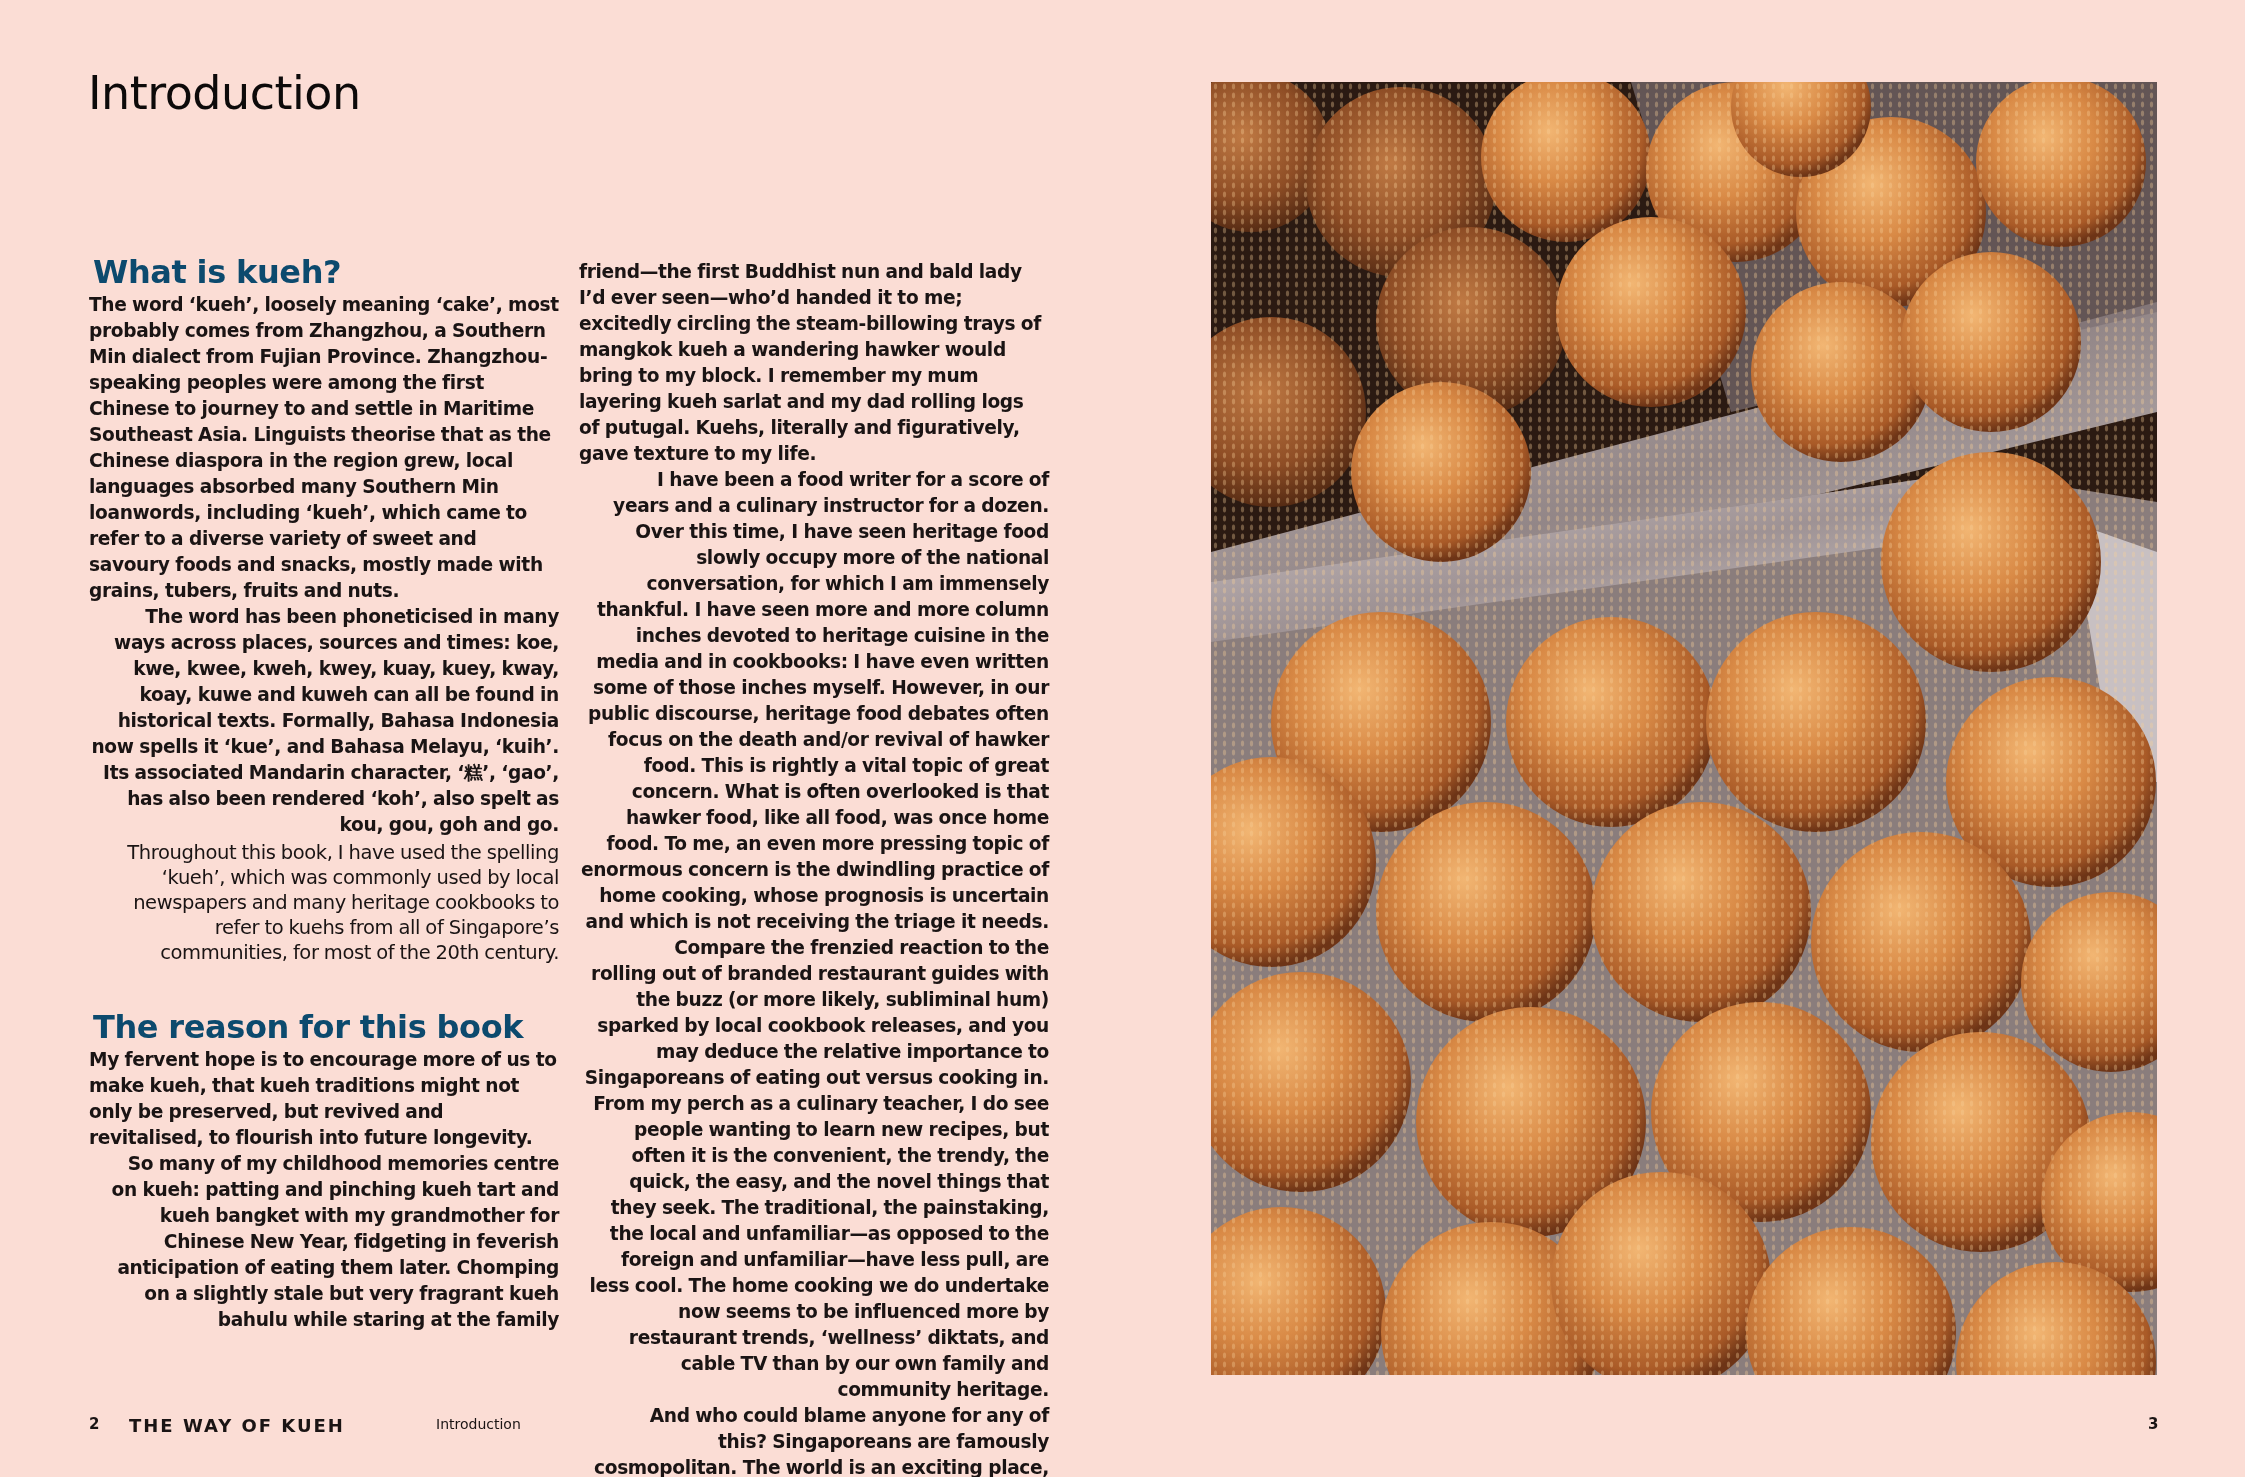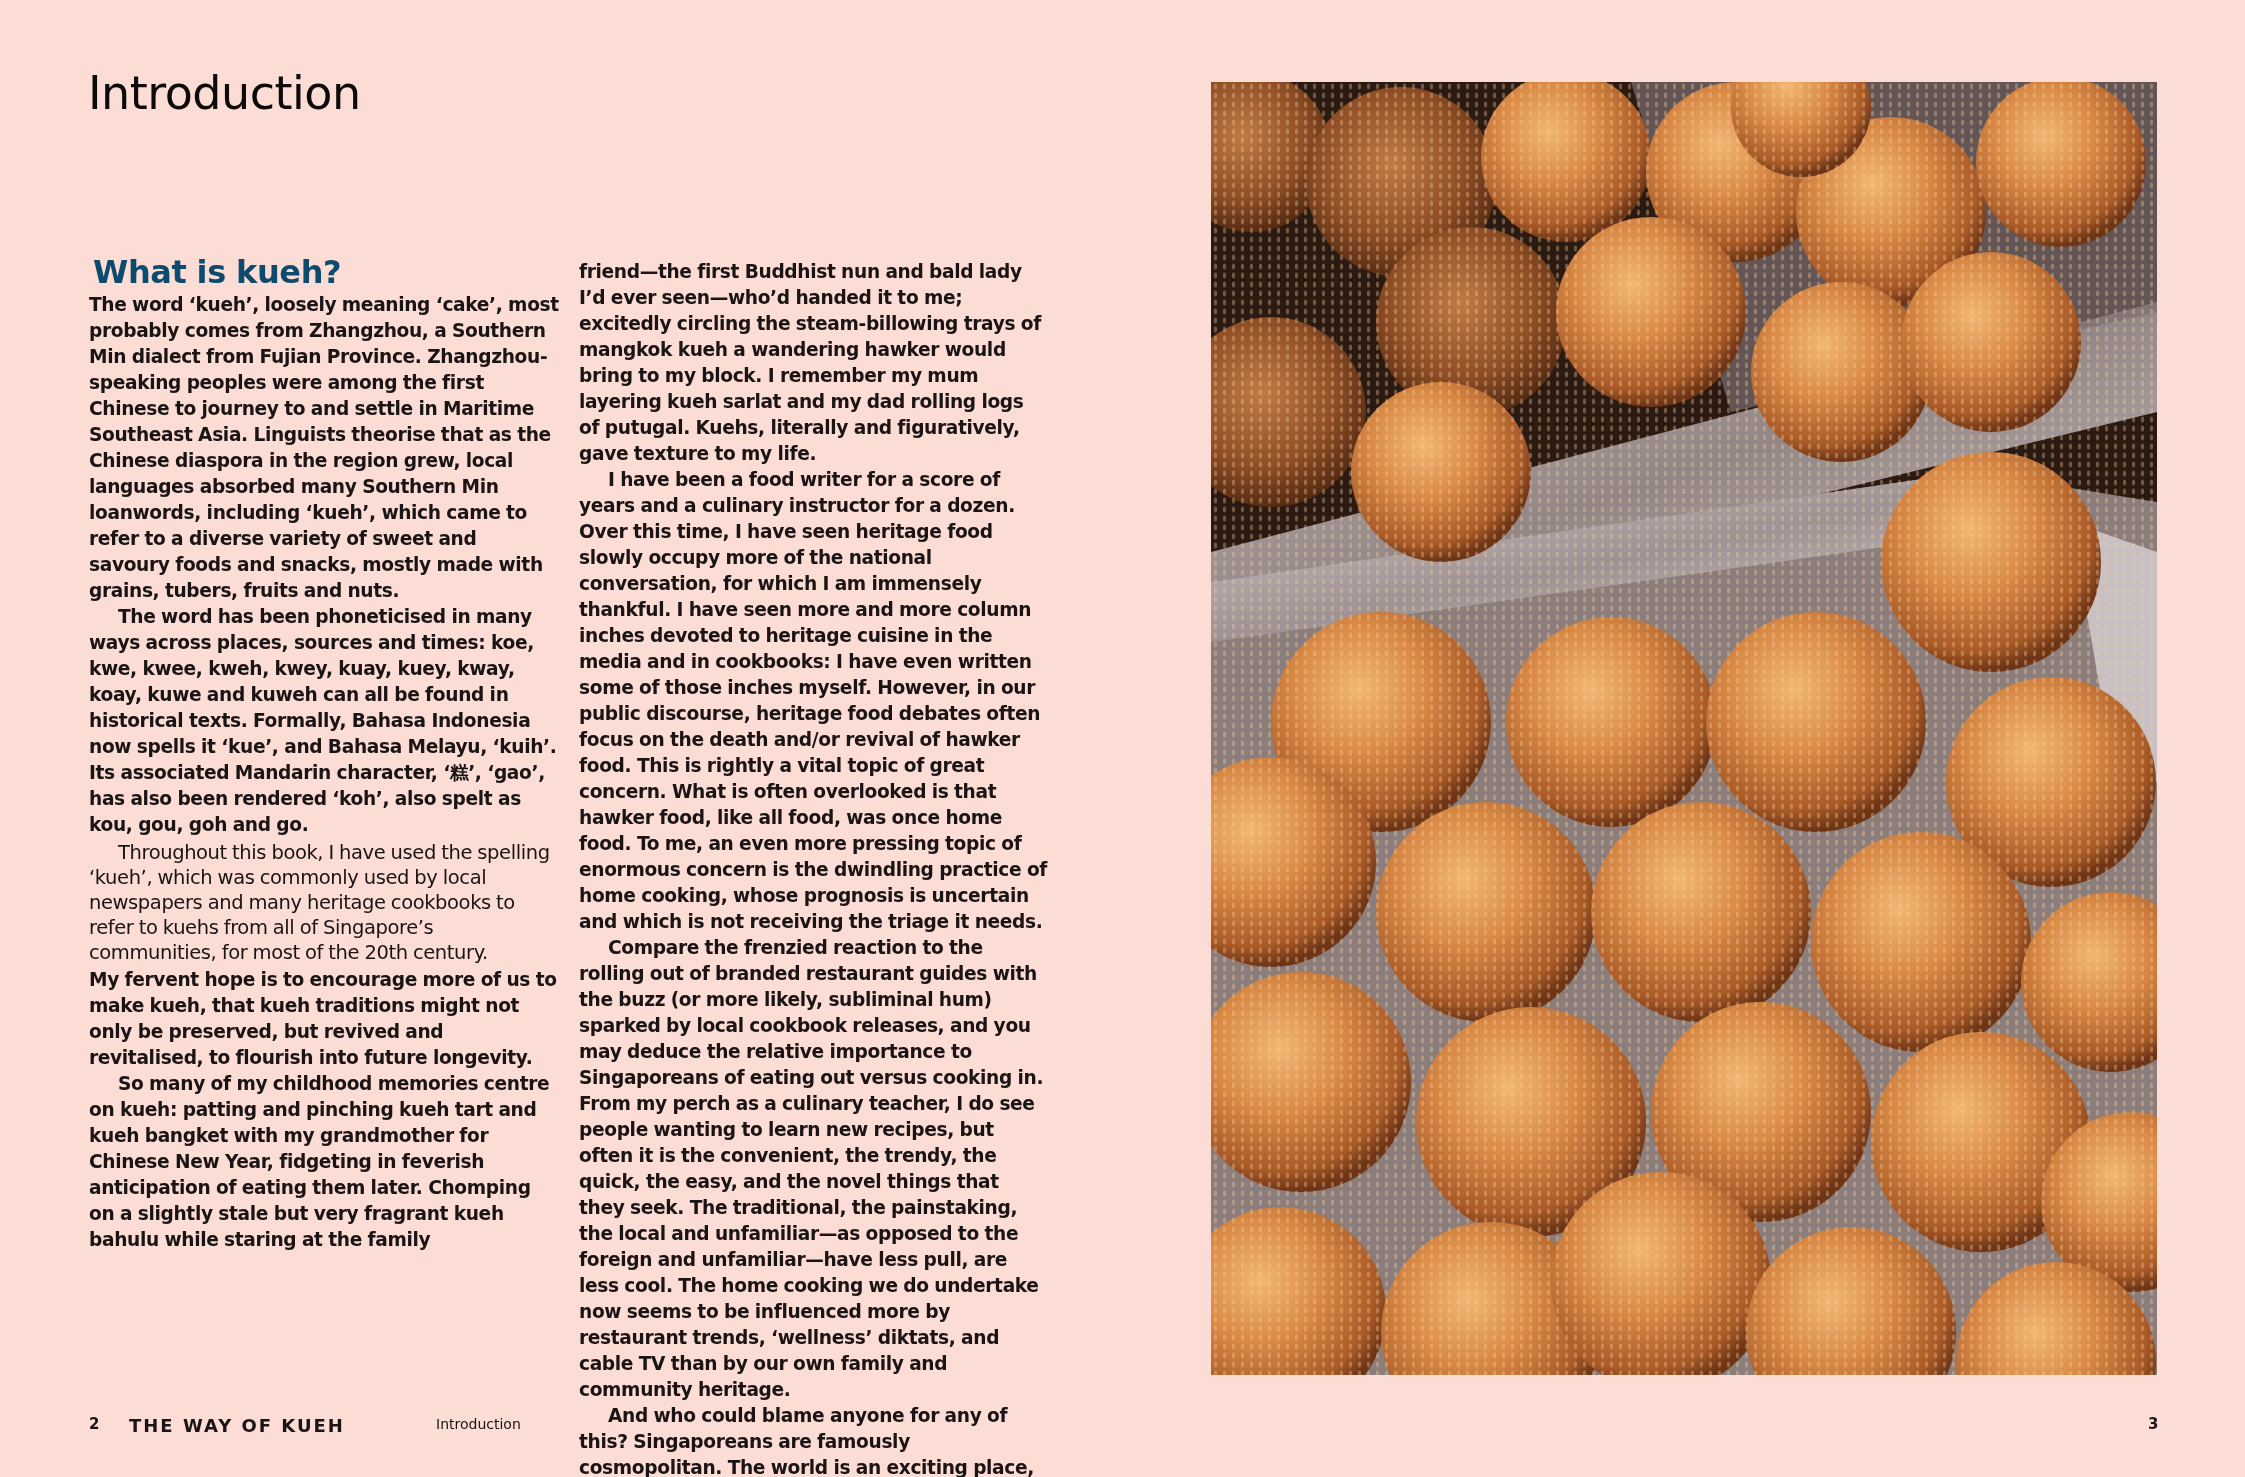--- a/index.html
+++ b/index.html
@@ -23,21 +23,21 @@
     word-spacing: -0.5px;
   }
   .col1 { left: 89px; width: 470px; }
   .col2 { left: 579px; width: 470px; top: 259px; }
   .col h2 {
     font-size: 32px; font-weight: bold; margin: 4px; line-height: 32px;
     letter-spacing: -0.4px; color: #0c4a6e;
   }
   .col h2.second { margin-top: 46px; }
   .col p { margin: 0; font-weight: bold; }
-  .col p.indent { text-indent: 29px; }
+  .col p.indent { text-indent: 29px; text-align: right; }
   .col p.bold { font-weight: normal; font-size: 19.5px; line-height: 25px; letter-spacing: -0.4px; margin: 2px 0 2px; }
   .footer {
     position: absolute; top: 1414px; font-size: 14px; line-height: 20px;
   }
   .folio-left { left: 89px; font-weight: bold; font-size: 15px; }
   .running-head { left: 129px; font-weight: bold; letter-spacing: 2px; font-size: 18px; top: 1416px; }
   .section-label { left: 436px; font-size: 14px; }
   .folio-right { left: 2148px; font-weight: bold; font-size: 15px; }
 
   .photo {
@@ -51,20 +51,21 @@
 <body>
 
 <h1 class="page-title">Introduction</h1>
 
 <div class="col col1">
   <h2>What is kueh?</h2>
   <p>The word ‘kueh’, loosely meaning ‘cake’, most probably comes from Zhangzhou, a Southern Min dialect from Fujian Province. Zhangzhou-speaking peoples were among the first Chinese to journey to and settle in Maritime Southeast Asia. Linguists theorise that as the Chinese diaspora in the region grew, local languages absorbed many Southern Min loanwords, including ‘kueh’, which came to refer to a diverse variety of sweet and savoury foods and snacks, mostly made with grains, tubers, fruits and nuts.</p>
   <p class="indent">The word has been phoneticised in many ways across places, sources and times: koe, kwe, kwee, kweh, kwey, kuay, kuey, kway, koay, kuwe and kuweh can all be found in historical texts. Formally, Bahasa Indonesia now spells it ‘kue’, and Bahasa Melayu, ‘kuih’. Its associated Mandarin character, ‘糕’, ‘gao’, has also been rendered ‘koh’, also spelt as kou, gou, goh and go.</p>
   <p class="indent bold">Throughout this book, I have used the spelling ‘kueh’, which was commonly used by local newspapers and many heritage cookbooks to refer to kuehs from all of Singapore’s communities, for most of the 20th century.</p>
 
+  <h2 class="second">The reason for this book</h2>
   <p>My fervent hope is to encourage more of us to make kueh, that kueh traditions might not only be preserved, but revived and revitalised, to flourish into future longevity.</p>
   <p class="indent">So many of my childhood memories centre on kueh: patting and pinching kueh tart and kueh bangket with my grandmother for Chinese New Year, fidgeting in feverish anticipation of eating them later. Chomping on a slightly stale but very fragrant kueh bahulu while staring at the family</p>
 </div>
 
 <div class="col col2">
   <p>friend—the first Buddhist nun and bald lady I’d ever seen—who’d handed it to me; excitedly circling the steam-billowing trays of mangkok kueh a wandering hawker would bring to my block. I remember my mum layering kueh sarlat and my dad rolling logs of putugal. Kuehs, literally and figuratively, gave texture to my life.</p>
   <p class="indent">I have been a food writer for a score of years and a culinary instructor for a dozen. Over this time, I have seen heritage food slowly occupy more of the national conversation, for which I am immensely thankful. I have seen more and more column inches devoted to heritage cuisine in the media and in cookbooks: I have even written some of those inches myself. However, in our public discourse, heritage food debates often focus on the death and/or revival of hawker food. This is rightly a vital topic of great concern. What is often overlooked is that hawker food, like all food, was once home food. To me, an even more pressing topic of enormous concern is the dwindling practice of home cooking, whose prognosis is uncertain and which is not receiving the triage it needs.</p>
   <p class="indent">Compare the frenzied reaction to the rolling out of branded restaurant guides with the buzz (or more likely, subliminal hum) sparked by local cookbook releases, and you may deduce the relative importance to Singaporeans of eating out versus cooking in. From my perch as a culinary teacher, I do see people wanting to learn new recipes, but often it is the convenient, the trendy, the quick, the easy, and the novel things that they seek. The traditional, the painstaking, the local and unfamiliar—as opposed to the foreign and unfamiliar—have less pull, are less cool. The home cooking we do undertake now seems to be influenced more by restaurant trends, ‘wellness’ diktats, and cable TV than by our own family and community heritage.</p>
   <p class="indent">And who could blame anyone for any of this? Singaporeans are famously cosmopolitan. The world is an exciting place, and we should indeed explore it. However, what worries me is that today’s</p>
 </div>

